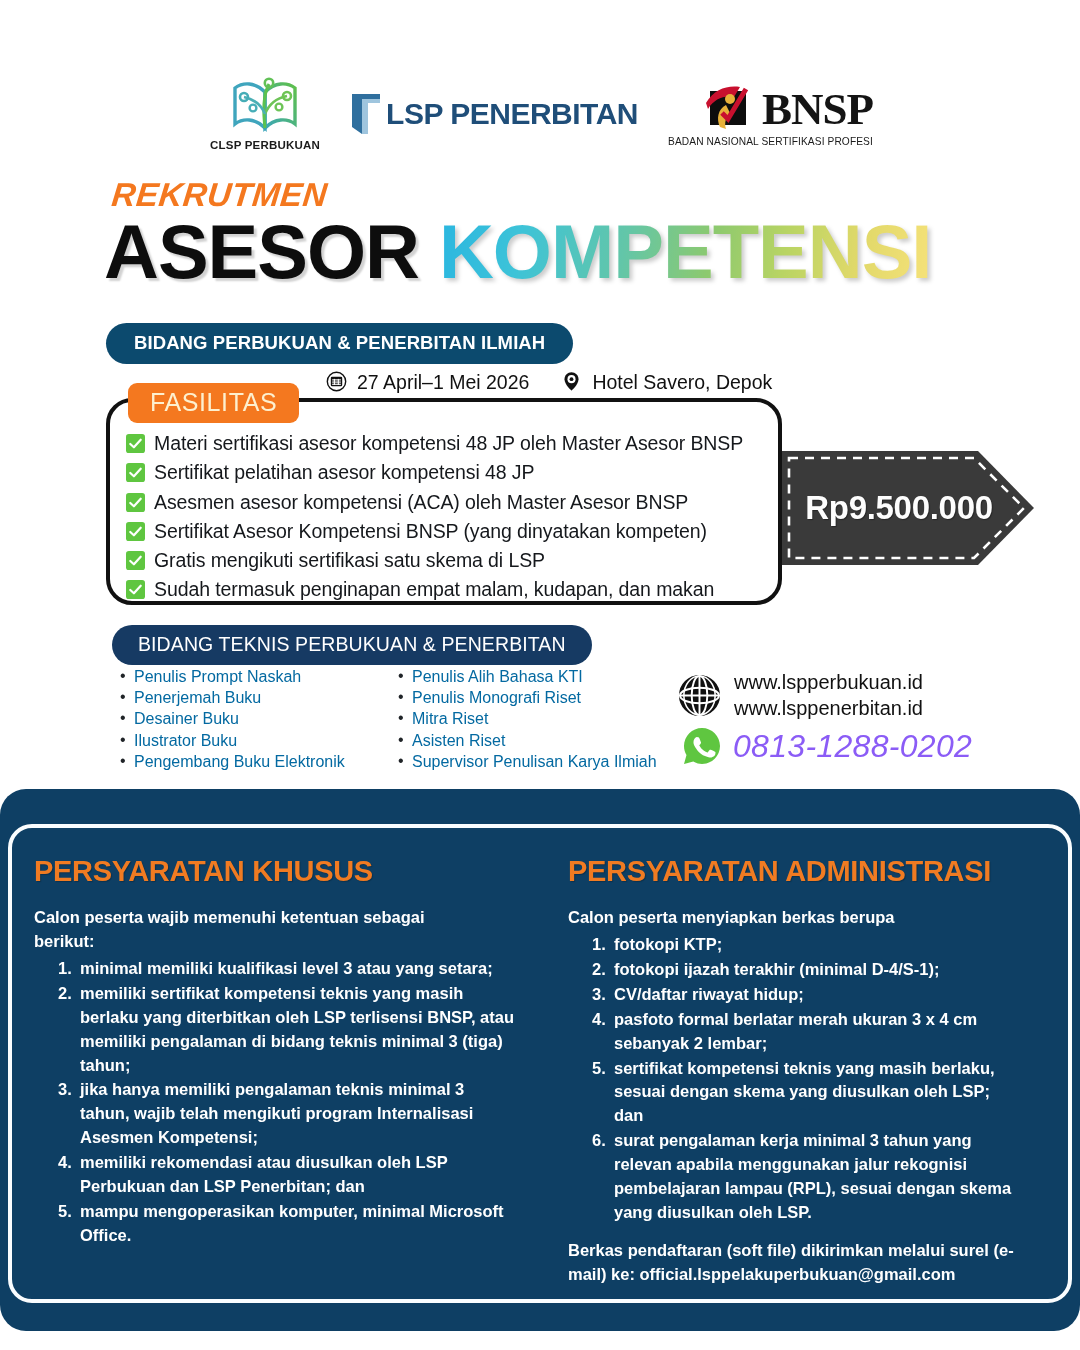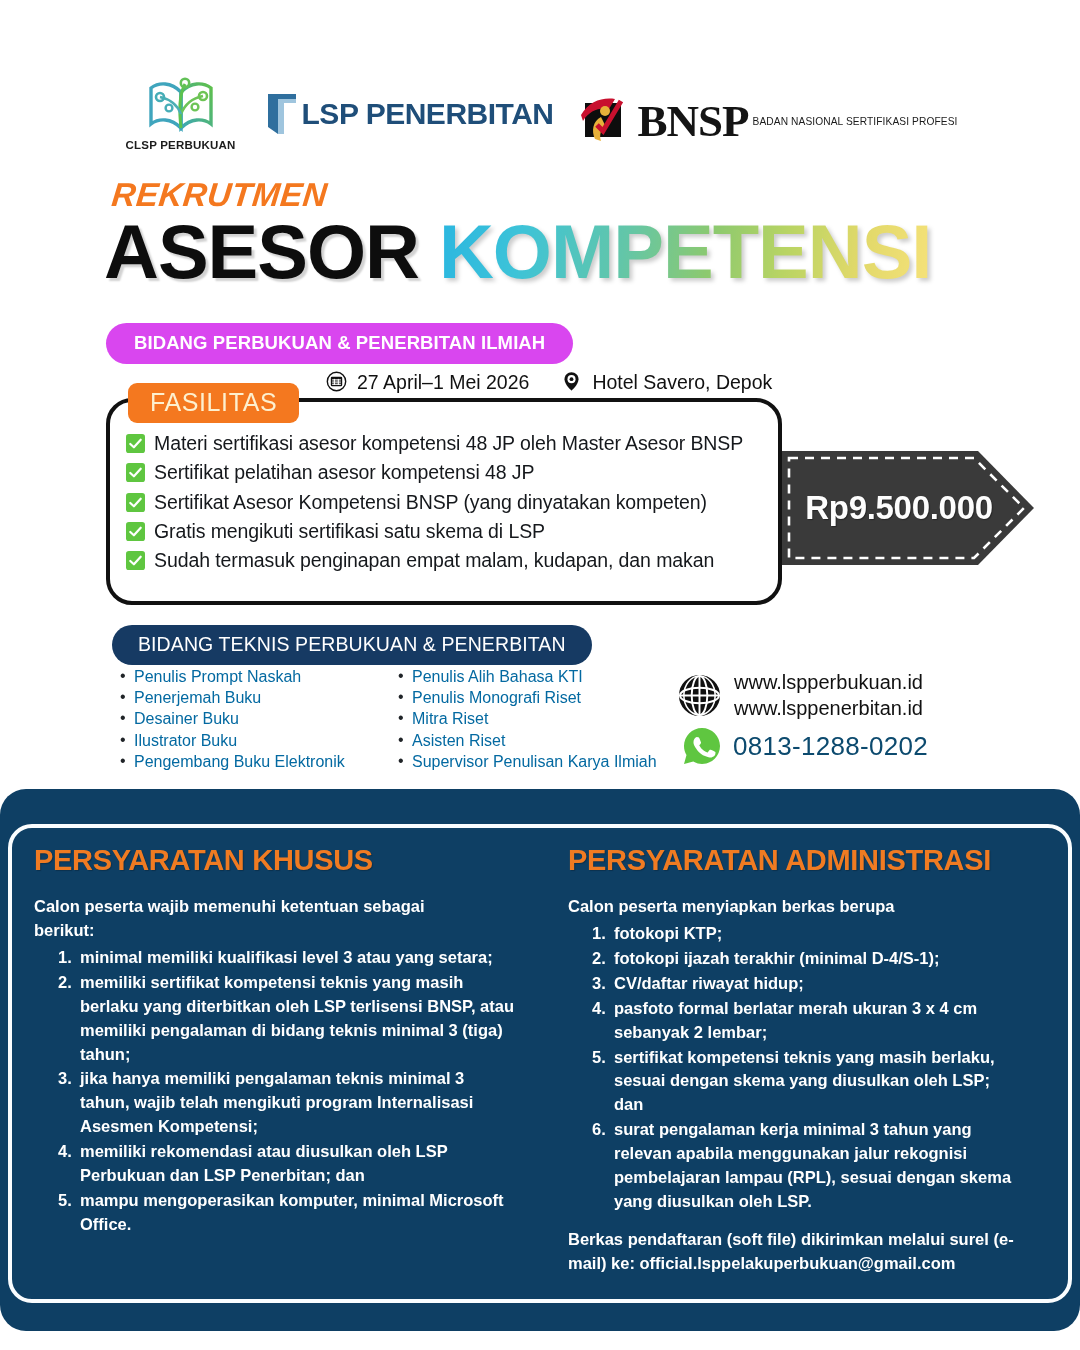--- a/index.html
+++ b/index.html
@@ -21,21 +21,21 @@
   .logo-clsp .cap {
     font-size: 11.5px; font-weight: bold; color: #1b1b1b;
     letter-spacing: .2px; margin-top: 3px; white-space: nowrap;
   }
   .logo-lsp { display: flex; align-items: center; gap: 3px; padding-bottom: 14px; }
   .logo-lsp .mark { width: 34px; height: 46px; }
   .logo-lsp .txt {
     font-size: 30px; font-weight: bold; color: #1f4e79;
     letter-spacing: -.5px; white-space: nowrap;
   }
-  .logo-bnsp { display: flex; flex-direction: row; align-items: center; padding-bottom: 4px; }
+  .logo-bnsp { display: flex; flex-direction: column; align-items: flex-end; padding-bottom: 4px; }
   .logo-bnsp .top { display: flex; align-items: center; gap: 2px; }
   .logo-bnsp .mark { width: 56px; height: 52px; }
   .logo-bnsp .txt {
     font-family: "Liberation Serif", serif; font-size: 45px; font-weight: bold;
     color: #141414; letter-spacing: -1px; line-height: 1;
   }
   .logo-bnsp .sub {
     font-size: 10.2px; color: #1b1b1b; letter-spacing: .1px;
     margin-top: 1px; margin-left: 4px; white-space: nowrap;
   }
@@ -62,21 +62,21 @@
     background: linear-gradient(100deg, #2ab6e0 0%, #3dc3d8 17%, #63c6a8 38%,
                                  #8cc96f 55%, #b9d463 70%, #e2d96a 85%, #f6e27a 100%);
     -webkit-background-clip: text; background-clip: text;
     -webkit-text-fill-color: transparent; color: transparent;
     filter: drop-shadow(3px 3px 2px rgba(0,0,0,.20));
   }
 
   
   .badge-row { position: absolute; left: 106px; top: 323px; display: flex; align-items: stretch; gap: 14px; }
   .badge-bidang {
-    background: #d946ef; color: #fff; border-radius: 22px;
+    background: #0c4a6e; color: #fff; border-radius: 22px;
     padding: 9px 28px 10px 28px; font-size: 18.5px; font-weight: bold;
     letter-spacing: .1px; display: flex; align-items: center;
   }
   .badge-limit { display: flex; align-items: stretch; }
   .badge-limit .dark {
     background: #000; color: #fff; padding: 8px 30px 9px 30px;
     font-size: 25px; font-weight: bold; letter-spacing: .2px;
     display: flex; align-items: center;
   }
   .badge-limit .green {
@@ -155,21 +155,21 @@
     display: flex; align-items: center; gap: 13px;
   }
   .contact-web .globe { width: 43px; height: 43px; flex: 0 0 auto; }
   .contact-web .lines { display: flex; flex-direction: column; }
   .contact-web .lines div { font-size: 20px; color: #111; line-height: 1.28; }
   .contact-wa {
     position: absolute; left: 682px; top: 726px;
     display: flex; align-items: center; gap: 11px;
   }
   .contact-wa .wa { width: 40px; height: 40px; flex: 0 0 auto; }
-  .contact-wa .num { font-size: 26px; color: #0c4a6e; letter-spacing: .3px; }
+  .contact-wa .num { font-size: 32px; color: #8b5cf6; letter-spacing: .3px; font-style: italic; }
 
   
   .blue-panel {
     position: absolute; left: 0; top: 789px; width: 1080px; height: 542px;
     background: #0e3f64; border-radius: 26px;
   }
   .blue-inner {
     position: absolute; left: 8px; top: 824px; width: 1064px; height: 479px;
     border: 4px solid #fafdff; border-radius: 24px;
     background: #0e3f64;
@@ -177,20 +177,21 @@
   .req-cols {
     position: absolute; left: 0; top: 789px; width: 1080px; height: 542px;
     display: flex; padding: 55px 34px 0 34px; gap: 0;
   }
   .req-col { width: 50%; padding-right: 24px; }
   .req-col.right { padding-left: 28px; }
   .req-title {
     font-size: 29px; font-weight: bold; color: #f07b22;
     letter-spacing: -.3px; margin-bottom: 18px;
     text-shadow: 1px 1px 1px rgba(0,0,0,.22);
+    margin-top: 11px;
   }
   .req-intro {
     font-size: 16.5px; font-weight: bold; color: #ffffff;
     line-height: 1.45; margin-bottom: 3px; max-width: 400px;
   }
   .req-list { list-style: none; counter-reset: rq; margin-left: 24px; }
   .req-list li {
     counter-increment: rq; position: relative;
     font-size: 16.5px; font-weight: bold; color: #ffffff;
     line-height: 1.45; padding-left: 22px; margin-bottom: 1px;
@@ -309,20 +310,27 @@
           <rect width="20" height="20" rx="3" fill="#5fc640"></rect>
           <path d="M4.5 10.5 L8.3 14 L15.5 6" fill="none" stroke="#fff" stroke-width="2.3" stroke-linecap="round" stroke-linejoin="round"></path>
         </svg>
       <span>Sertifikat pelatihan asesor kompetensi 48 JP</span>
     </div>
     <div class="fas-item">
       <svg class="chk" viewBox="0 0 20 20">
           <rect width="20" height="20" rx="3" fill="#5fc640"></rect>
           <path d="M4.5 10.5 L8.3 14 L15.5 6" fill="none" stroke="#fff" stroke-width="2.3" stroke-linecap="round" stroke-linejoin="round"></path>
         </svg>
+      <span>Asesmen asesor kompetensi (ACA) oleh Master Asesor BNSP</span>
+    </div>
+    <div class="fas-item">
+      <svg class="chk" viewBox="0 0 20 20">
+          <rect width="20" height="20" rx="3" fill="#5fc640"></rect>
+          <path d="M4.5 10.5 L8.3 14 L15.5 6" fill="none" stroke="#fff" stroke-width="2.3" stroke-linecap="round" stroke-linejoin="round"></path>
+        </svg>
       <span>Sertifikat Asesor Kompetensi BNSP (yang dinyatakan kompeten)</span>
     </div>
     <div class="fas-item">
       <svg class="chk" viewBox="0 0 20 20">
           <rect width="20" height="20" rx="3" fill="#5fc640"></rect>
           <path d="M4.5 10.5 L8.3 14 L15.5 6" fill="none" stroke="#fff" stroke-width="2.3" stroke-linecap="round" stroke-linejoin="round"></path>
         </svg>
       <span>Gratis mengikuti sertifikasi satu skema di LSP</span>
     </div>
     <div class="fas-item">

